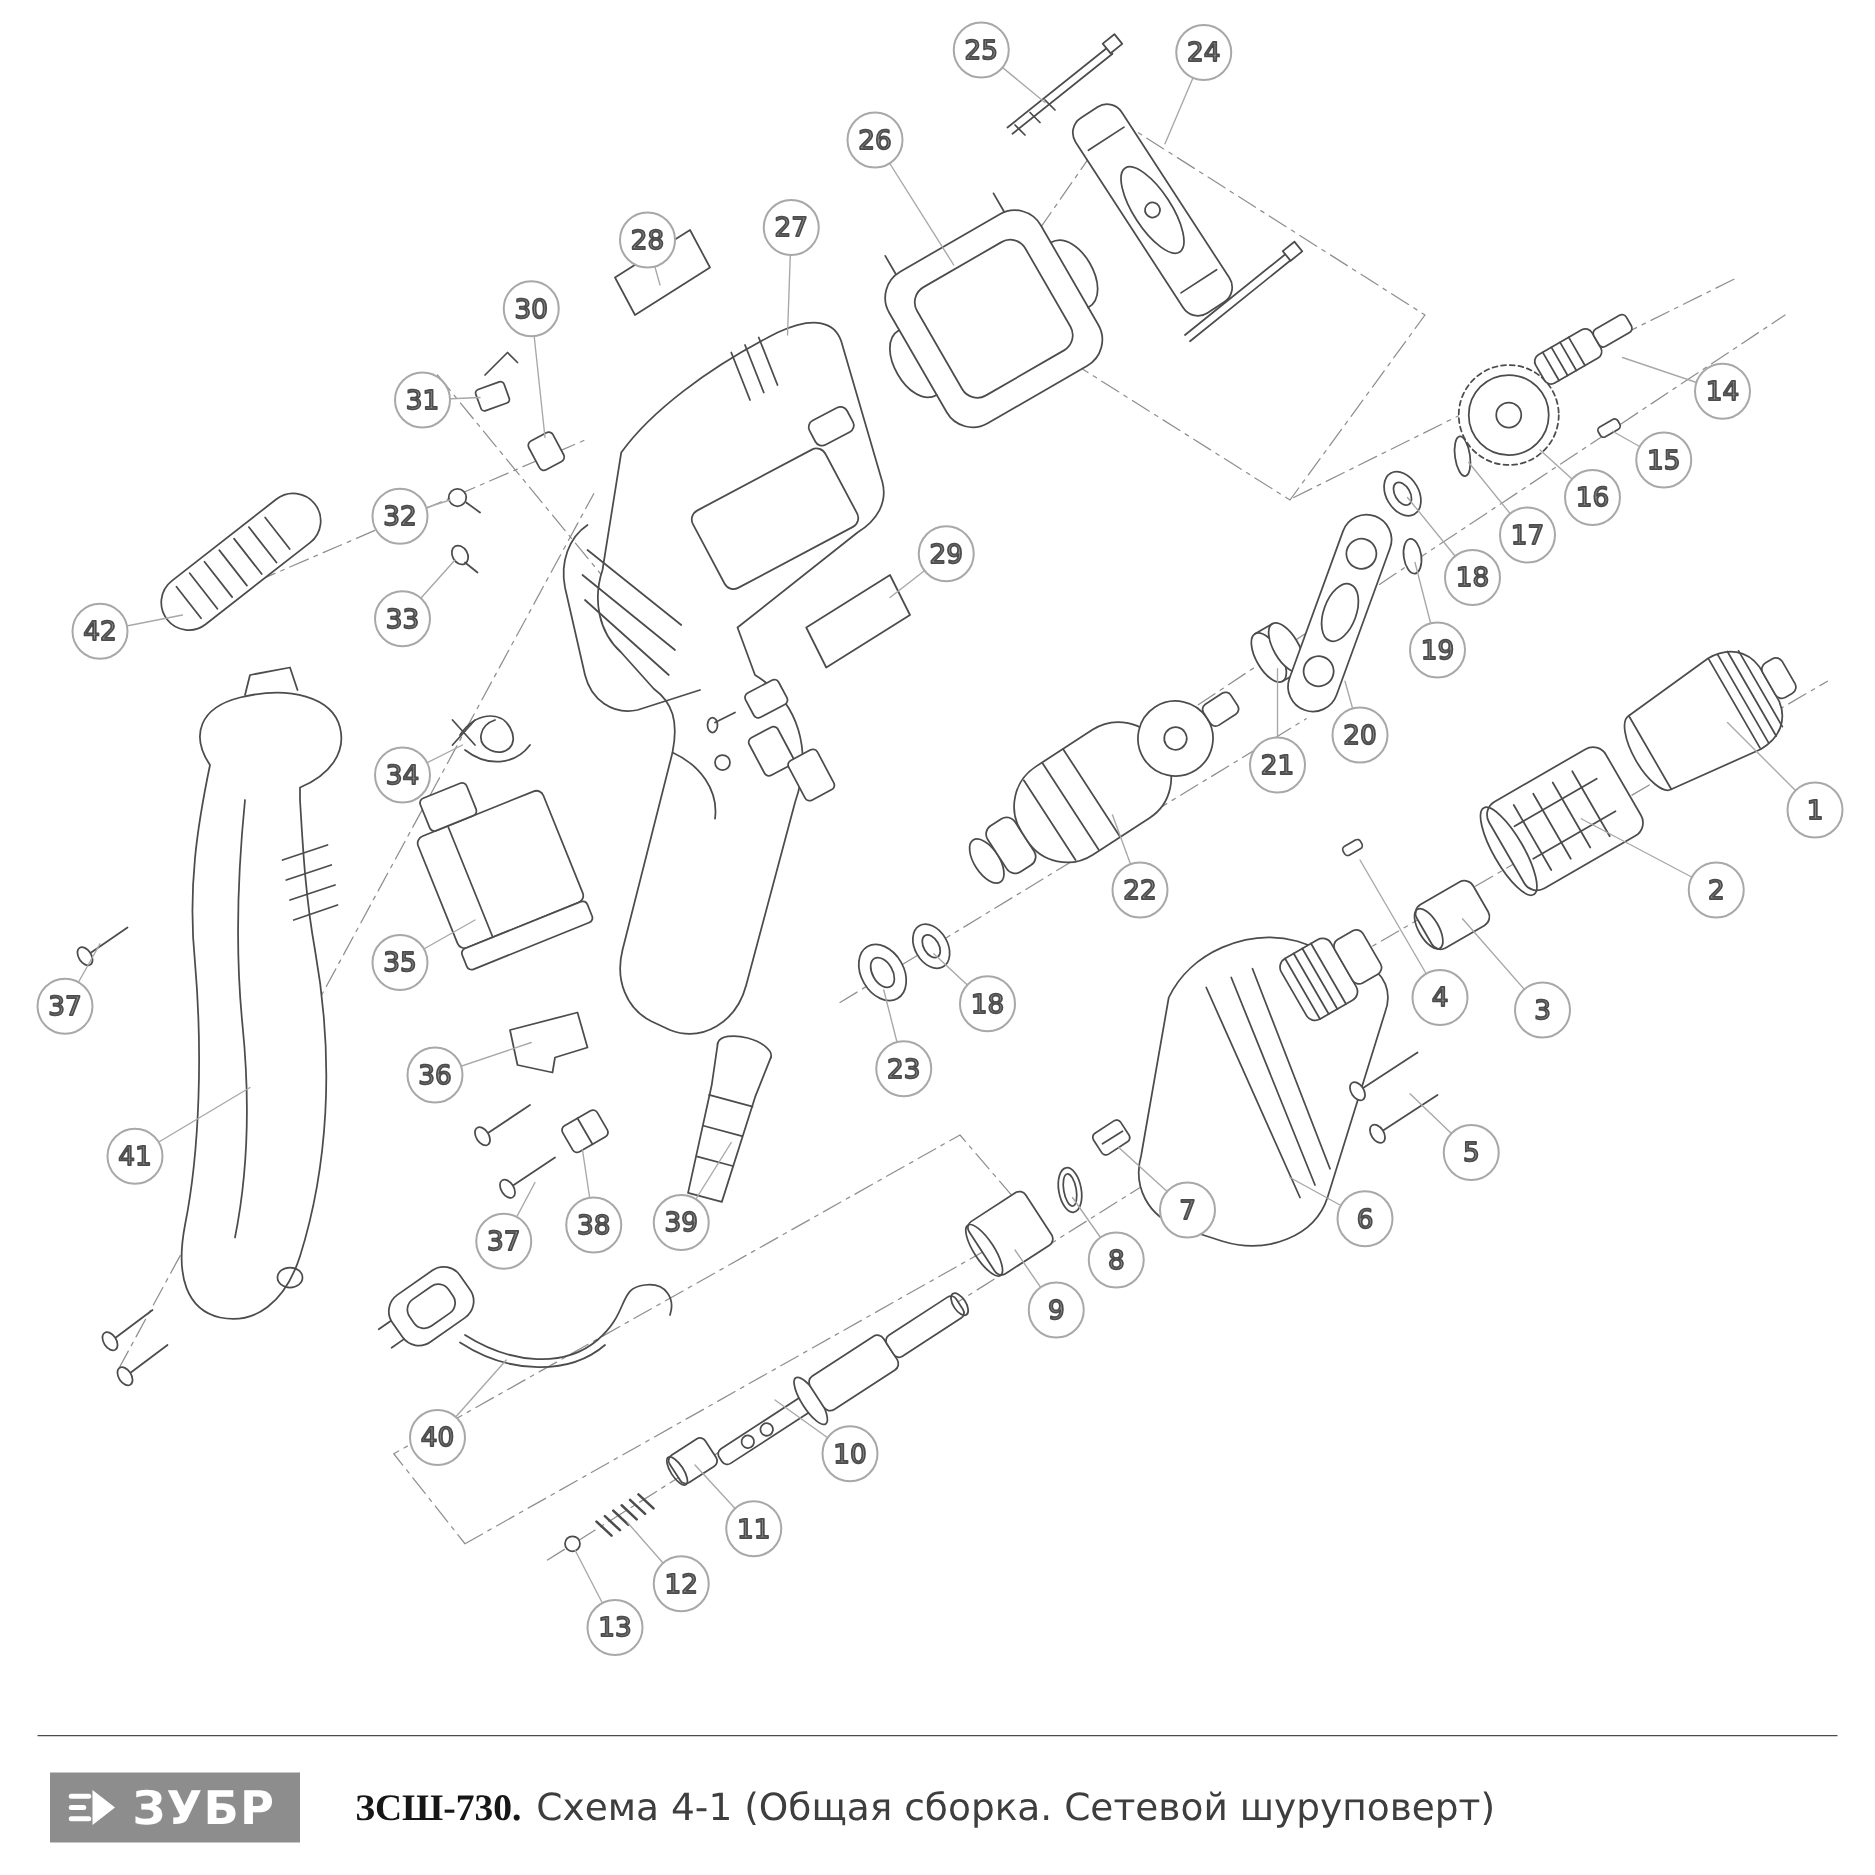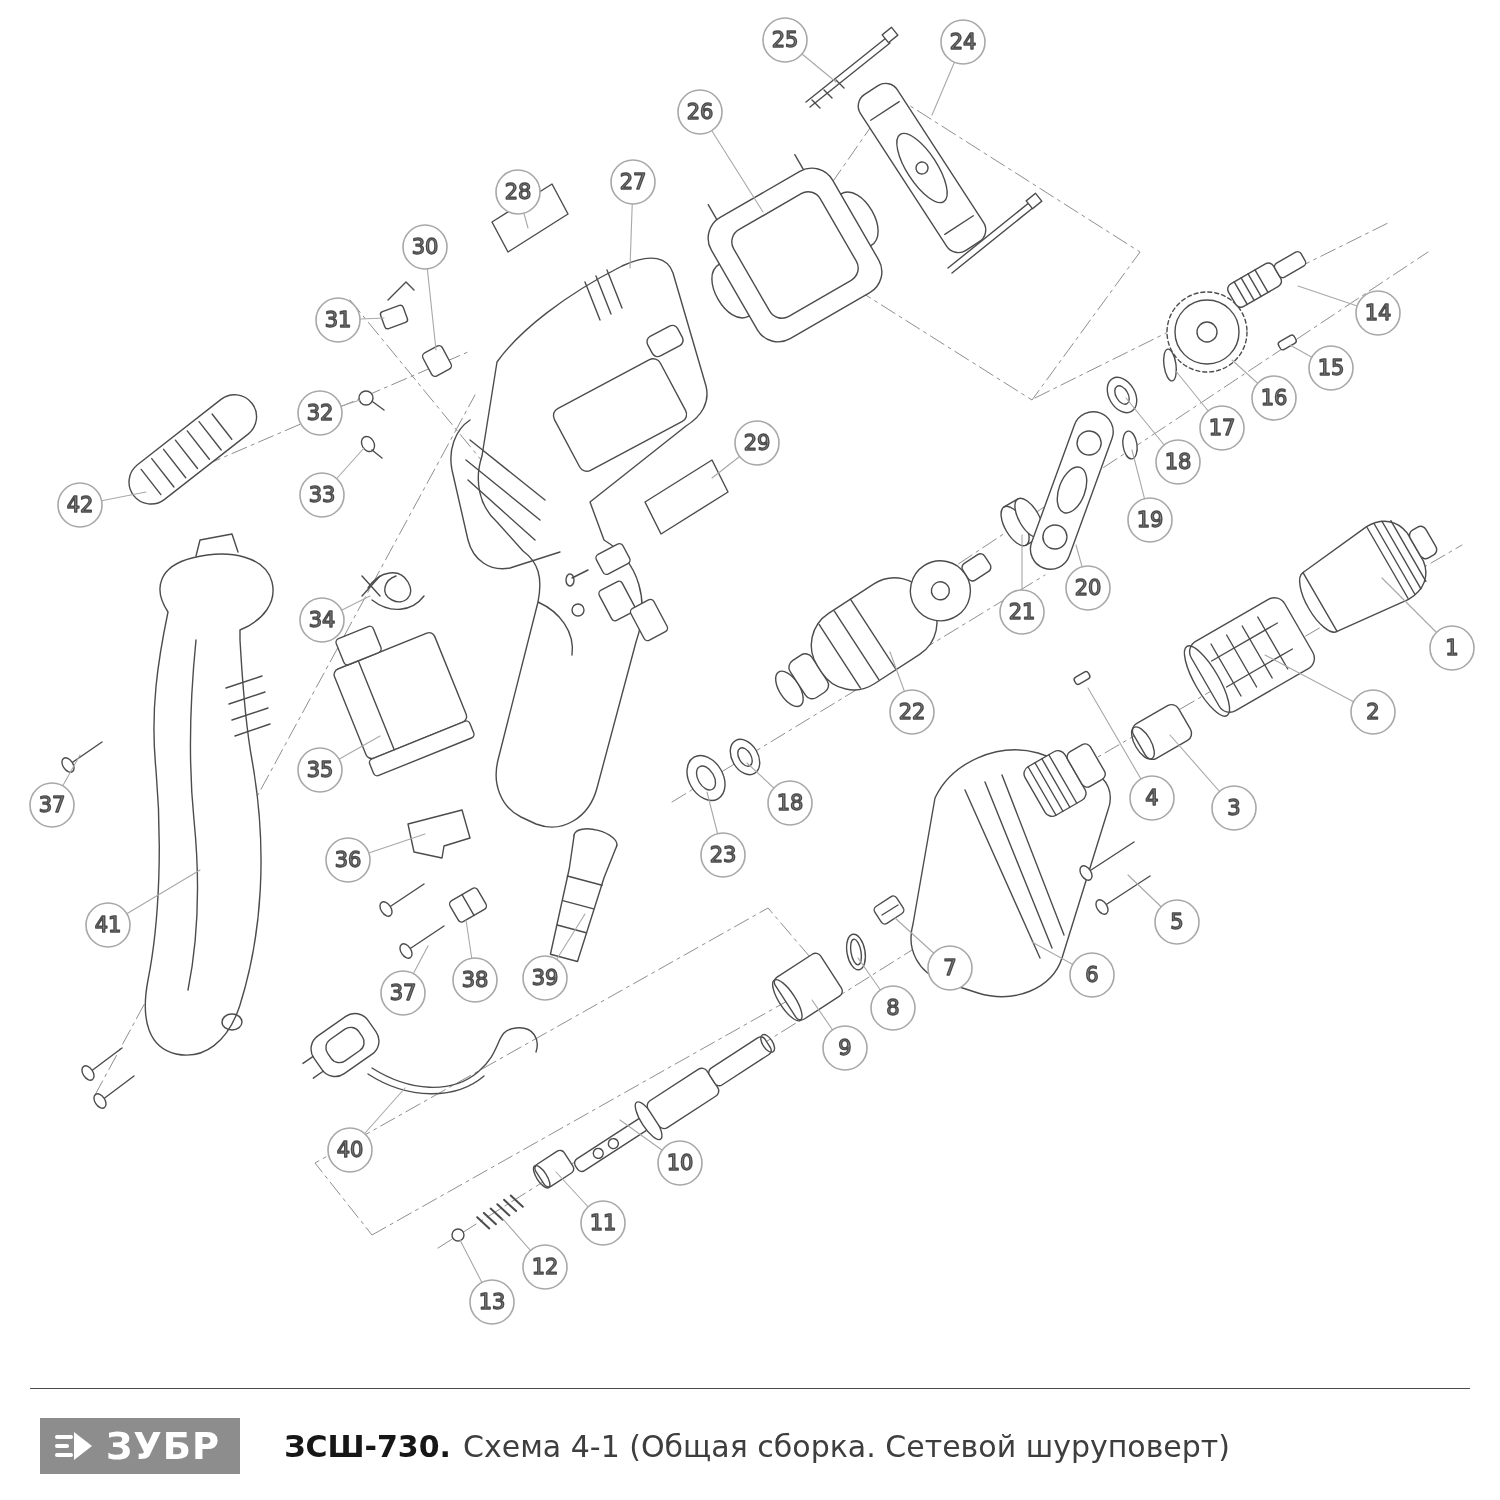--- a/index.html
+++ b/index.html
@@ -9,21 +9,21 @@
   #leader-lines line{stroke:#a8a8a8;stroke-width:1.1;}
   #callout-circles circle{fill:#fff;stroke:#a8a8a8;stroke-width:1.6;}
   #callout-circles text{fill:#8f8f8f;font-size:21px;text-anchor:middle;
           font-family:"DejaVu Sans",sans-serif;}
   .footer{position:absolute;left:0;bottom:0;width:100%;height:112px;background:#fff;}
   .footer-rule{position:absolute;top:0;left:30px;right:30px;border-top:1.5px solid #4b4b4b;}
   .footer-row{display:flex;align-items:center;padding:30px 0 0 40px;}
   .logo{display:flex;align-items:center;gap:10px;background:#8d8d8d;height:56px;padding:0 20px 0 12px;}
   .logo-text{color:#fff;font-weight:bold;font-size:37px;letter-spacing:1px;line-height:1;}
   .caption{margin-left:44px;font-size:30px;color:#3e3e3e;white-space:nowrap;}
-  .model{font-weight:bold;color:#161616;margin-right:12px;}
+  .model{font-weight:bold;color:#161616;margin-right:12px;font-family:Liberation Serif, serif;}
 </style>
 </head>
 <body>
 
 <div class="canvas">
 
 <svg id="diagram-svg" width="1500" height="1390" viewBox="0 0 1500 1390" xmlns="http://www.w3.org/2000/svg">
 
   <g stroke="#4c4c4c" fill="none" stroke-width="1.4" stroke-linecap="round" stroke-linejoin="round">
 

